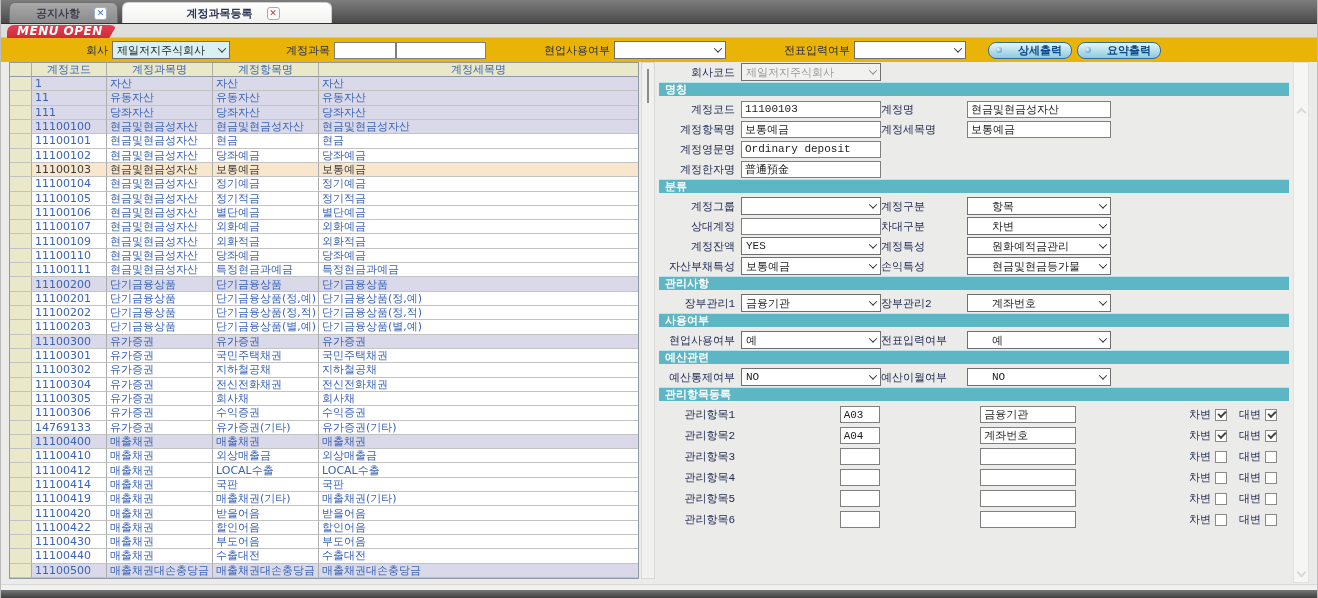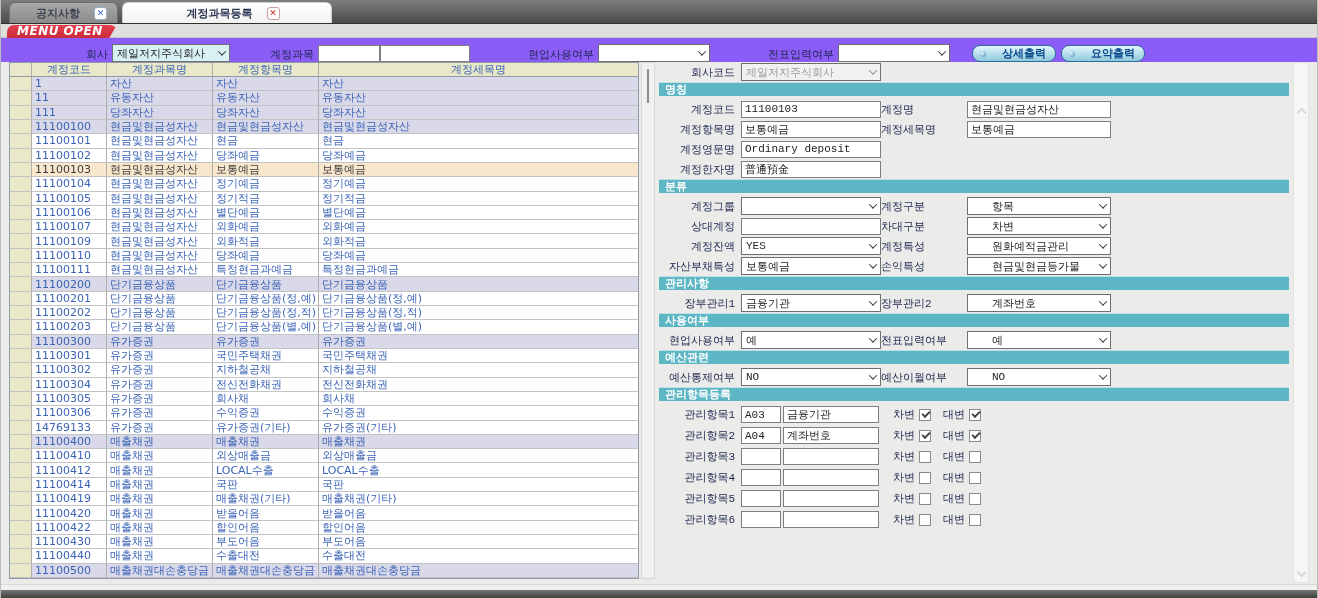--- a/index.html
+++ b/index.html
@@ -31,22 +31,22 @@
   
   .menubar { position:absolute; top:24px; left:0; right:0; height:14px; background:#dededd; border-bottom:1px solid #c6c6c4; }
   .menu-open {
     position:absolute; left:6px; top:1px; height:30px; padding:0 14px 0 10px;
     background:linear-gradient(#e2404f,#b01020); color:#fff; font-weight:bold; font-style:italic;
     font-size:12px; line-height:12px; letter-spacing:.5px;
     border-radius:7px; clip-path:polygon(0 0,100% 0,92% 50%,100% 100%,0 100%); cursor:pointer;
   }
   
   .filterbar {
-    position:absolute; top:38px; left:0; right:0; height:24px; background:#8b5cf6;
-    display:flex; align-items:flex-end;
+    position:absolute; top:38px; left:0; right:0; height:24px; background:#eab308;
+    display:flex; align-items:center;
   }
   .flt-label { color:#1d2750; margin-right:4px; }
   .tinput {
     height:17px; border:1px solid #7f7f7f; background:#fff; font-size:11px;
     font-family:inherit; padding:0 3px; color:#222;
   }
   
   .sel {
     height:18px; background:#fff; border:1px solid #6f6f6f; display:inline-flex;
     align-items:center; cursor:pointer; position:relative; padding-left:4px;
@@ -108,21 +108,21 @@
   .pchev.down { bottom:6px; transform:rotate(45deg); }
   
   .cblabel { color:#1d2750; margin:0 4px 0 0; }
   .cb { width:12px; height:12px; border:1px solid #8a8a8a; background:#fff; display:inline-block; position:relative; margin-right:12px; cursor:pointer; }
   .cb.checked::after {
     content:""; position:absolute; left:2px; top:1px; width:6px; height:3px;
     border-left:2px solid #444; border-bottom:2px solid #444; transform:rotate(-45deg);
   }
   .mcode { width:40px; }
   .mname { width:96px; margin-left:2px; }
-  .mrow { height:21px; }
+  .mrow { height:21px;justify-content:space-between; }
   .mrow .cbarea { margin-left:14px; display:flex; align-items:center; }
   
   .bottomstrip { position:absolute; bottom:8px; left:0; right:0; height:6px; background:#f0f0ee; border-top:1px solid #d8d8d6; }
   .bottombar { position:absolute; bottom:0; left:0; right:0; height:8px; background:linear-gradient(#777,#3f3f3f); }
 </style>
 </head>
 <body>
 
 <div class="tabbar">
   <div class="tab inactive">
@@ -140,21 +140,21 @@
 </div>
 
 <div class="filterbar">
   <span class="flt-label" style="margin-left:85px">회사</span>
   <div class="sel cyan" style="width:118px">
     <span class="sel-text">제일저지주식회사</span>
     <span class="arrowbox">
         <span class="chev"></span>
       </span>
   </div>
-  <span class="flt-label" style="margin-left:40px">계정과목</span>
+  <span class="flt-label" style="margin-left:56px">계정과목</span>
   <input class="tinput" style="width: 62px;" value="">
   <input class="tinput" style="width: 90px;" value="">
   <span class="flt-label" style="margin-left:58px">현업사용여부</span>
   <div class="sel" style="width:112px">
     <span class="sel-text"></span>
     <span class="arrowbox">
         <span class="chev"></span>
       </span>
   </div>
   <span class="flt-label" style="margin-left:58px">전표입력여부</span>

